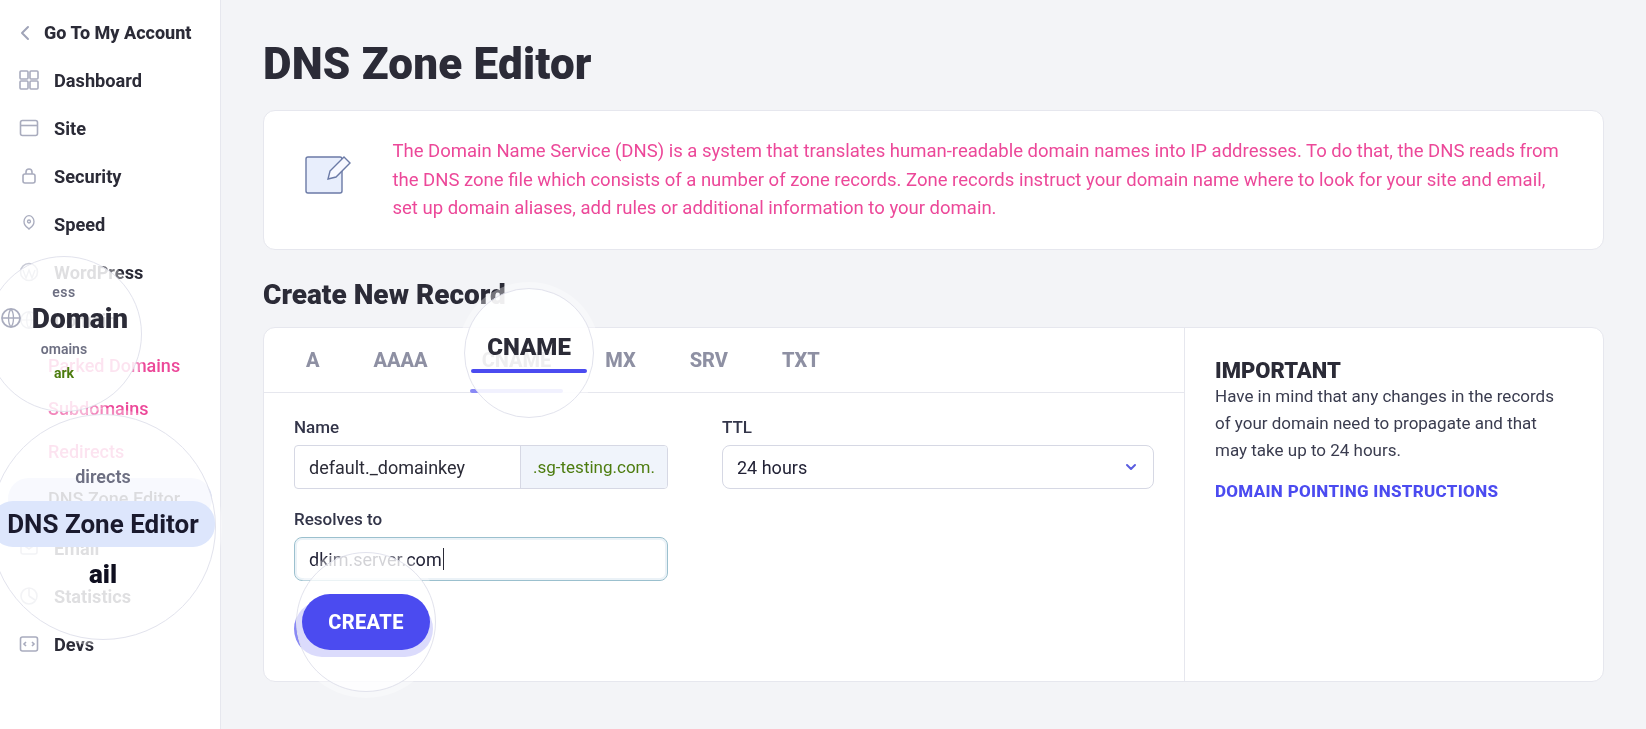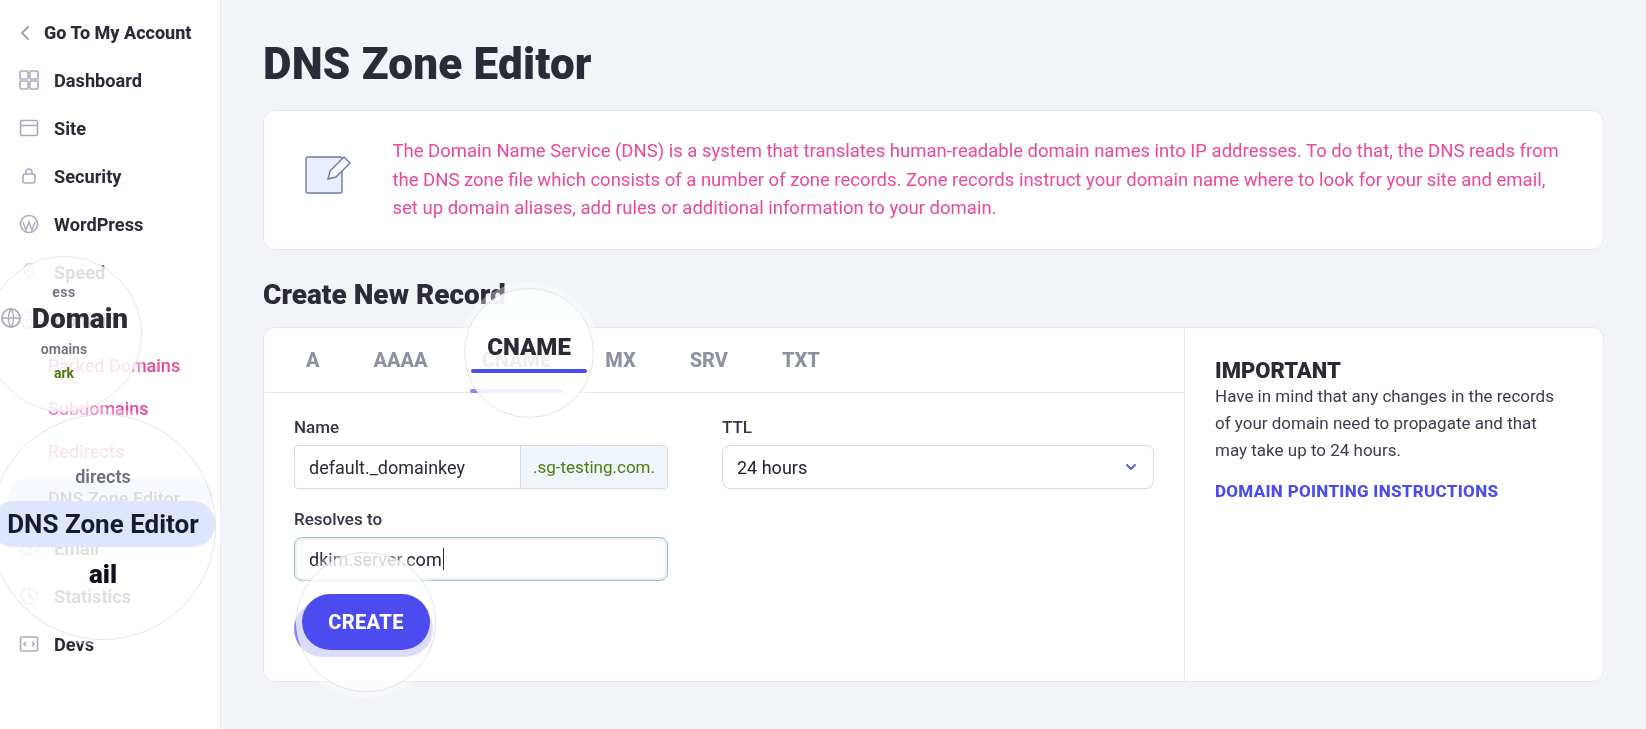--- a/index.html
+++ b/index.html
@@ -256,36 +256,36 @@
         <svg width="20" height="20" viewBox="0 0 20 20">
             <rect x="4" y="8" width="12" height="9" rx="2" fill="none" stroke="currentColor" stroke-width="1.6"></rect>
             <path d="M7 8 V6 a3 3 0 0 1 6 0 v2" fill="none" stroke="currentColor" stroke-width="1.6"></path>
           </svg>
       </span>
       <span>Security</span>
     </div>
 
     <div class="nav-item">
       <span class="icon">
-        <svg width="20" height="20" viewBox="0 0 20 20">
-            <circle cx="10" cy="10" r="8.5" fill="none" stroke="currentColor" stroke-width="1.6"></circle>
-            <path d="M4 8l3 8 3-8 3 8 3-8" fill="none" stroke="currentColor" stroke-width="1.4"></path>
-          </svg>
-      </span>
-      <span>WordPress</span>
-    </div>
-
-    <div class="nav-item">
-      <span class="icon">
         <svg width="20" height="20" viewBox="0 0 24 24">
             <path d="M12 2c3 0 6 3 6 7 0 3-2 6-5 8l-1 1-1-1c-3-2-5-5-5-8 0-4 3-7 6-7z" fill="none" stroke="currentColor" stroke-width="1.6"></path>
             <circle cx="12" cy="9" r="1.8" fill="none" stroke="currentColor" stroke-width="1.6"></circle>
           </svg>
       </span>
       <span>Speed</span>
+    </div>
+
+    <div class="nav-item">
+      <span class="icon">
+        <svg width="20" height="20" viewBox="0 0 20 20">
+            <circle cx="10" cy="10" r="8.5" fill="none" stroke="currentColor" stroke-width="1.6"></circle>
+            <path d="M4 8l3 8 3-8 3 8 3-8" fill="none" stroke="currentColor" stroke-width="1.4"></path>
+          </svg>
+      </span>
+      <span>WordPress</span>
     </div>
 
     <div class="nav-item">
       <span class="icon">
         <svg width="20" height="20" viewBox="0 0 20 20">
             <circle cx="10" cy="10" r="8.2" fill="none" stroke="currentColor" stroke-width="1.6"></circle>
             <path d="M2 10h16M10 2c3 3 3 13 0 16M10 2c-3 3-3 13 0 16" fill="none" stroke="currentColor" stroke-width="1.2"></path>
           </svg>
       </span>
       <span>Domain</span>

